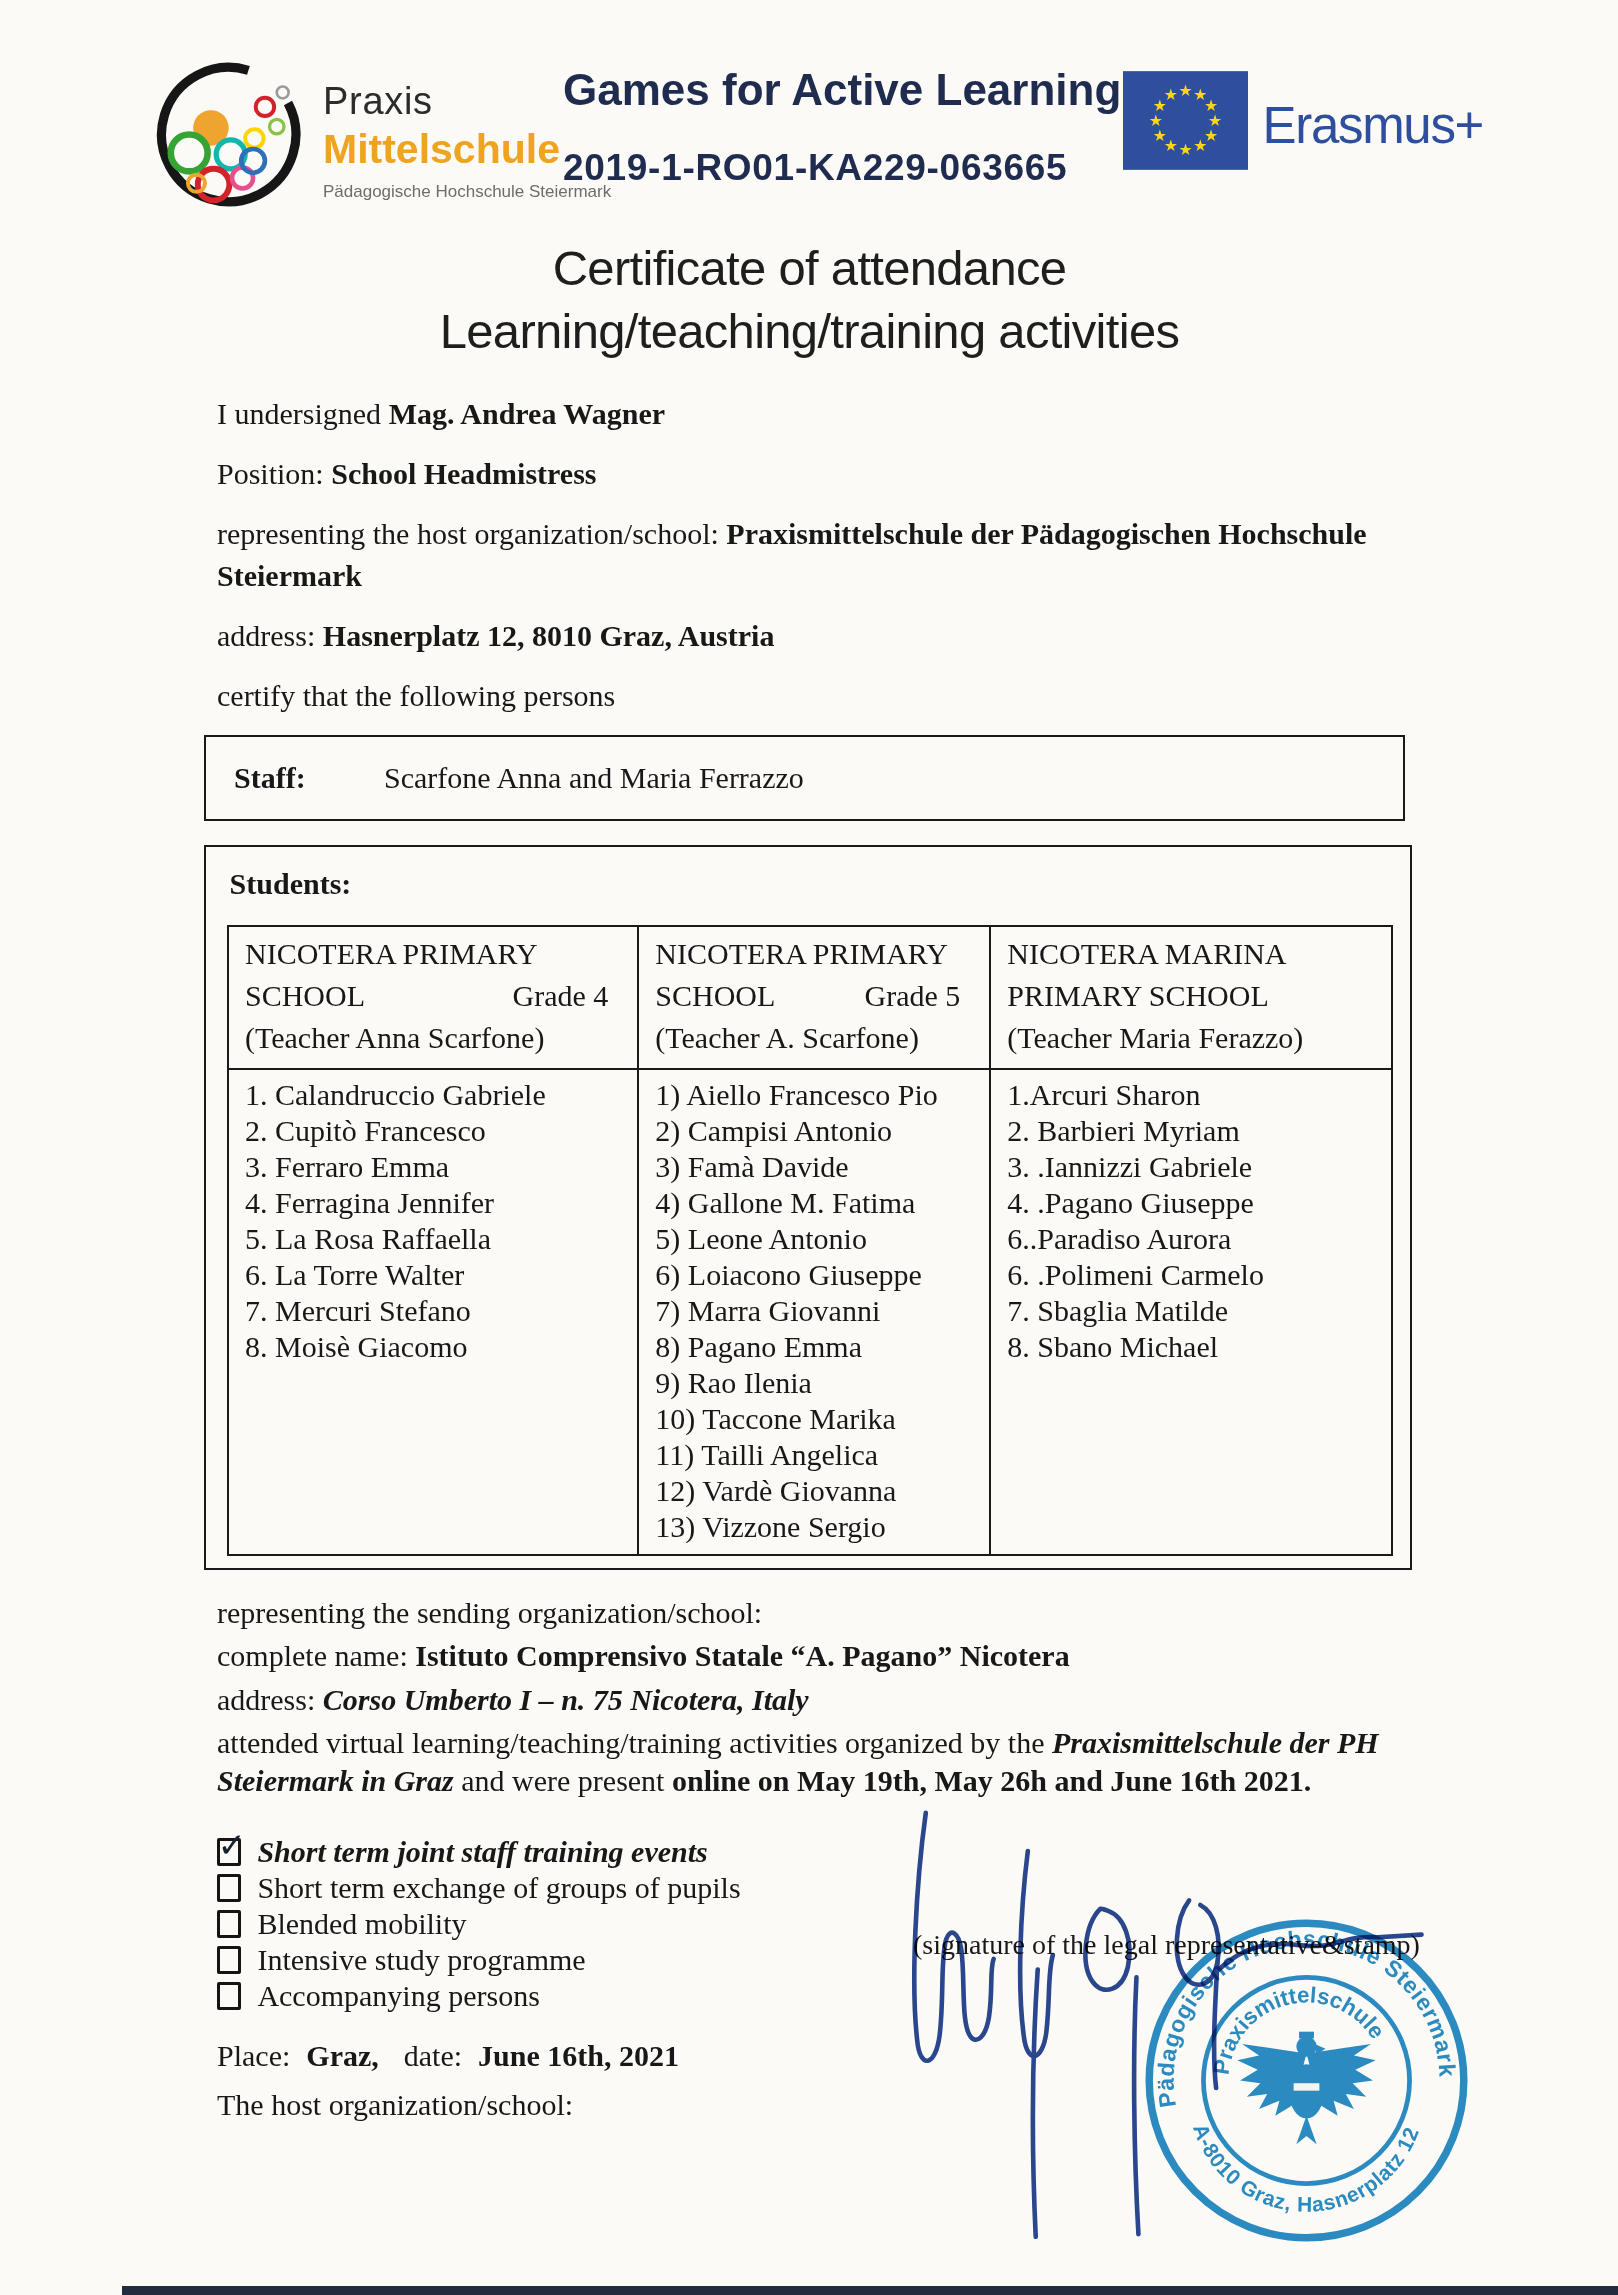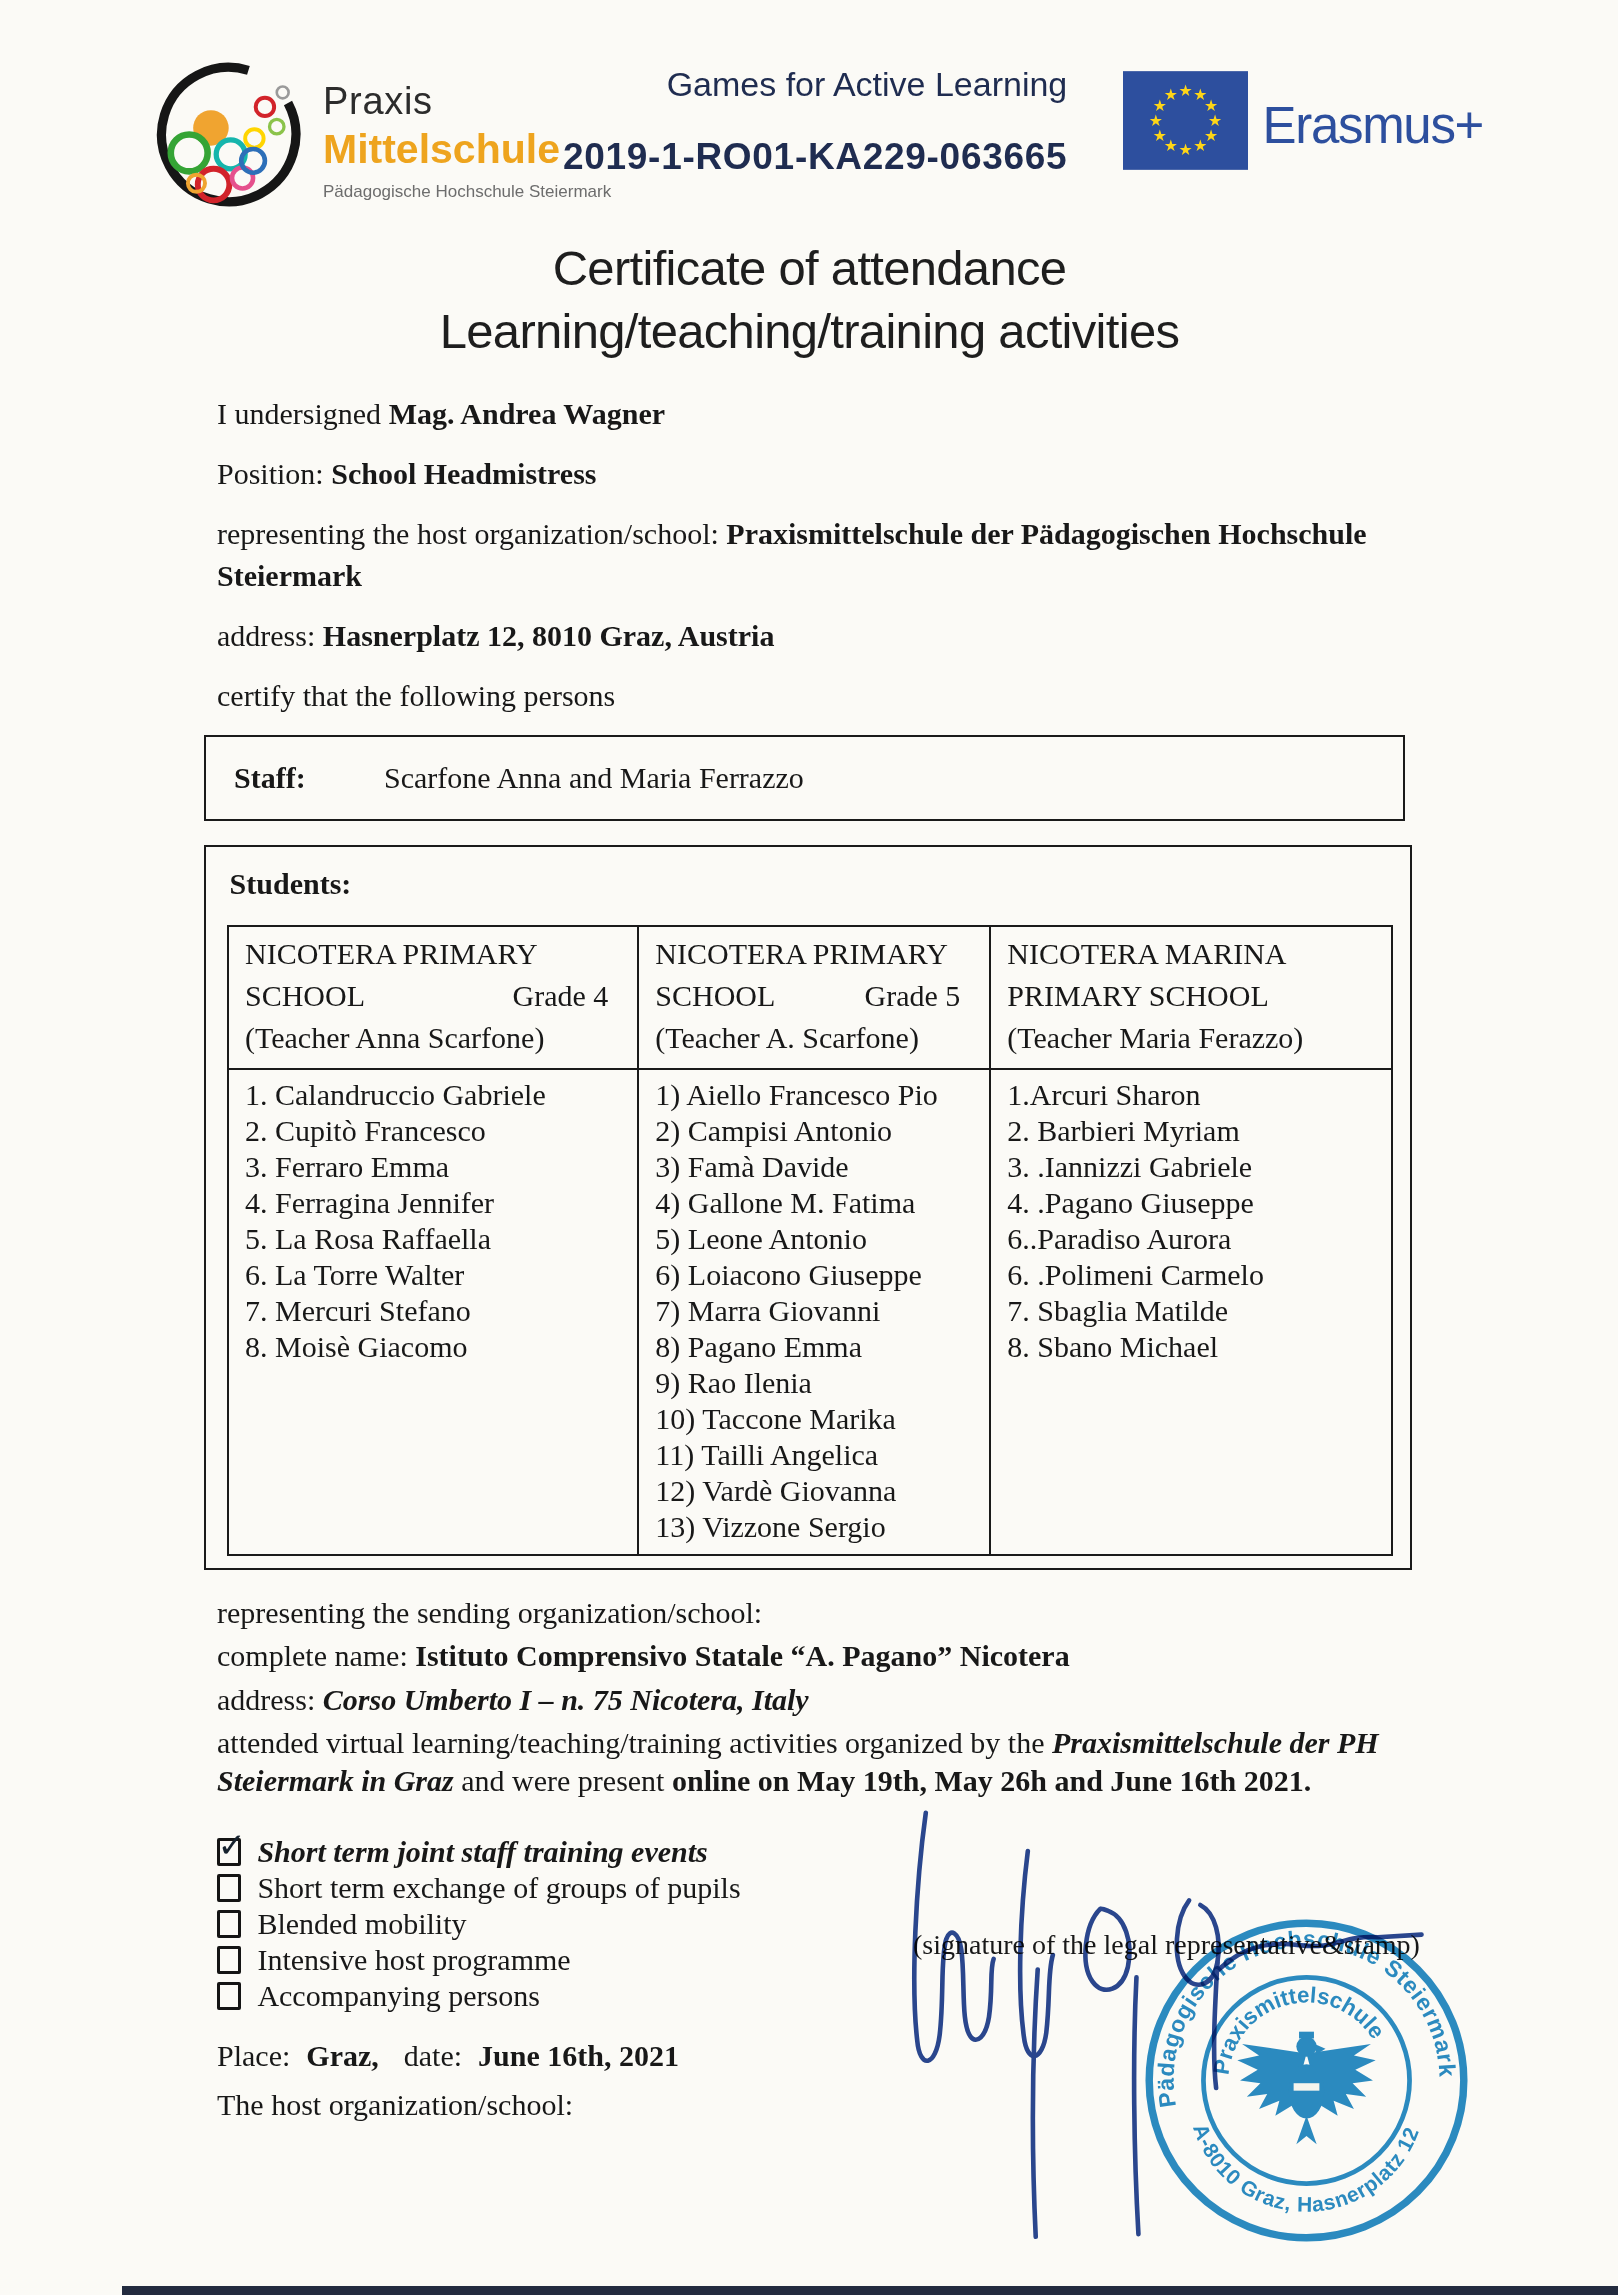--- a/index.html
+++ b/index.html
@@ -13,21 +13,21 @@
     overflow:hidden;
   }
   
   .logo{position:absolute;left:153px;top:54px;display:flex;align-items:flex-start;}
   .logo svg{width:158px;height:165px;}
   .logo-text{margin-left:12px;margin-top:26px;font-family:"Liberation Sans",sans-serif;}
   .logo-praxis{font-size:38px;color:#2c2c2c;letter-spacing:0.7px;}
   .logo-mittel{font-size:41px;font-weight:bold;color:#eea41e;margin-top:2.6px;}
   .logo-tagline{font-size:17px;color:#6d6d6d;margin-top:9.2px;}
   .project{position:absolute;left:563px;top:65px;font-family:"Liberation Sans",sans-serif;color:#1f2c50;}
-  .project-title{font-size:34px;font-weight:normal;text-align:right;}
+  .project-title{font-size:44px;font-weight:bold;}
   .project-code{font-size:37px;font-weight:bold;margin-top:32px;letter-spacing:0.7px;}
   .erasmus{position:absolute;left:1123px;top:71px;display:flex;align-items:flex-start;}
   .eu-flag{width:125px;height:99px;display:block;}
   .erasmus-text{font-family:"Liberation Sans",sans-serif;font-size:51px;color:#2d4f9e;margin-left:14.5px;margin-top:25px;letter-spacing:-1.3px;}
   
   .doc-title{position:absolute;top:237px;left:0;width:100%;text-align:center;
     font-family:"Liberation Sans",sans-serif;font-size:49px;color:#1e1e1e;line-height:63px;letter-spacing:-0.7px;}
   
   .content{position:absolute;left:217px;top:393px;width:1179px;font-size:30px;line-height:42px;}
   .content p{margin:0 0 18px 0;}
@@ -244,21 +244,21 @@
         <div class="check-item">
           <span class="checkbox"></span>
           <span class="check-label">Short term exchange of groups of pupils</span>
         </div>
         <div class="check-item">
           <span class="checkbox"></span>
           <span class="check-label">Blended mobility</span>
         </div>
         <div class="check-item">
           <span class="checkbox"></span>
-          <span class="check-label">Intensive host programme</span>
+          <span class="check-label">Intensive study programme</span>
         </div>
         <div class="check-item">
           <span class="checkbox"></span>
           <span class="check-label">Accompanying persons</span>
         </div>
       </div>
 
     <div class="footer-lines">
       <p>
         <span class="gap-sm">Place:</span><b class="gap-md">Graz,</b><span class="gap-sm">date:</span><b>June 16th, 2021</b>

